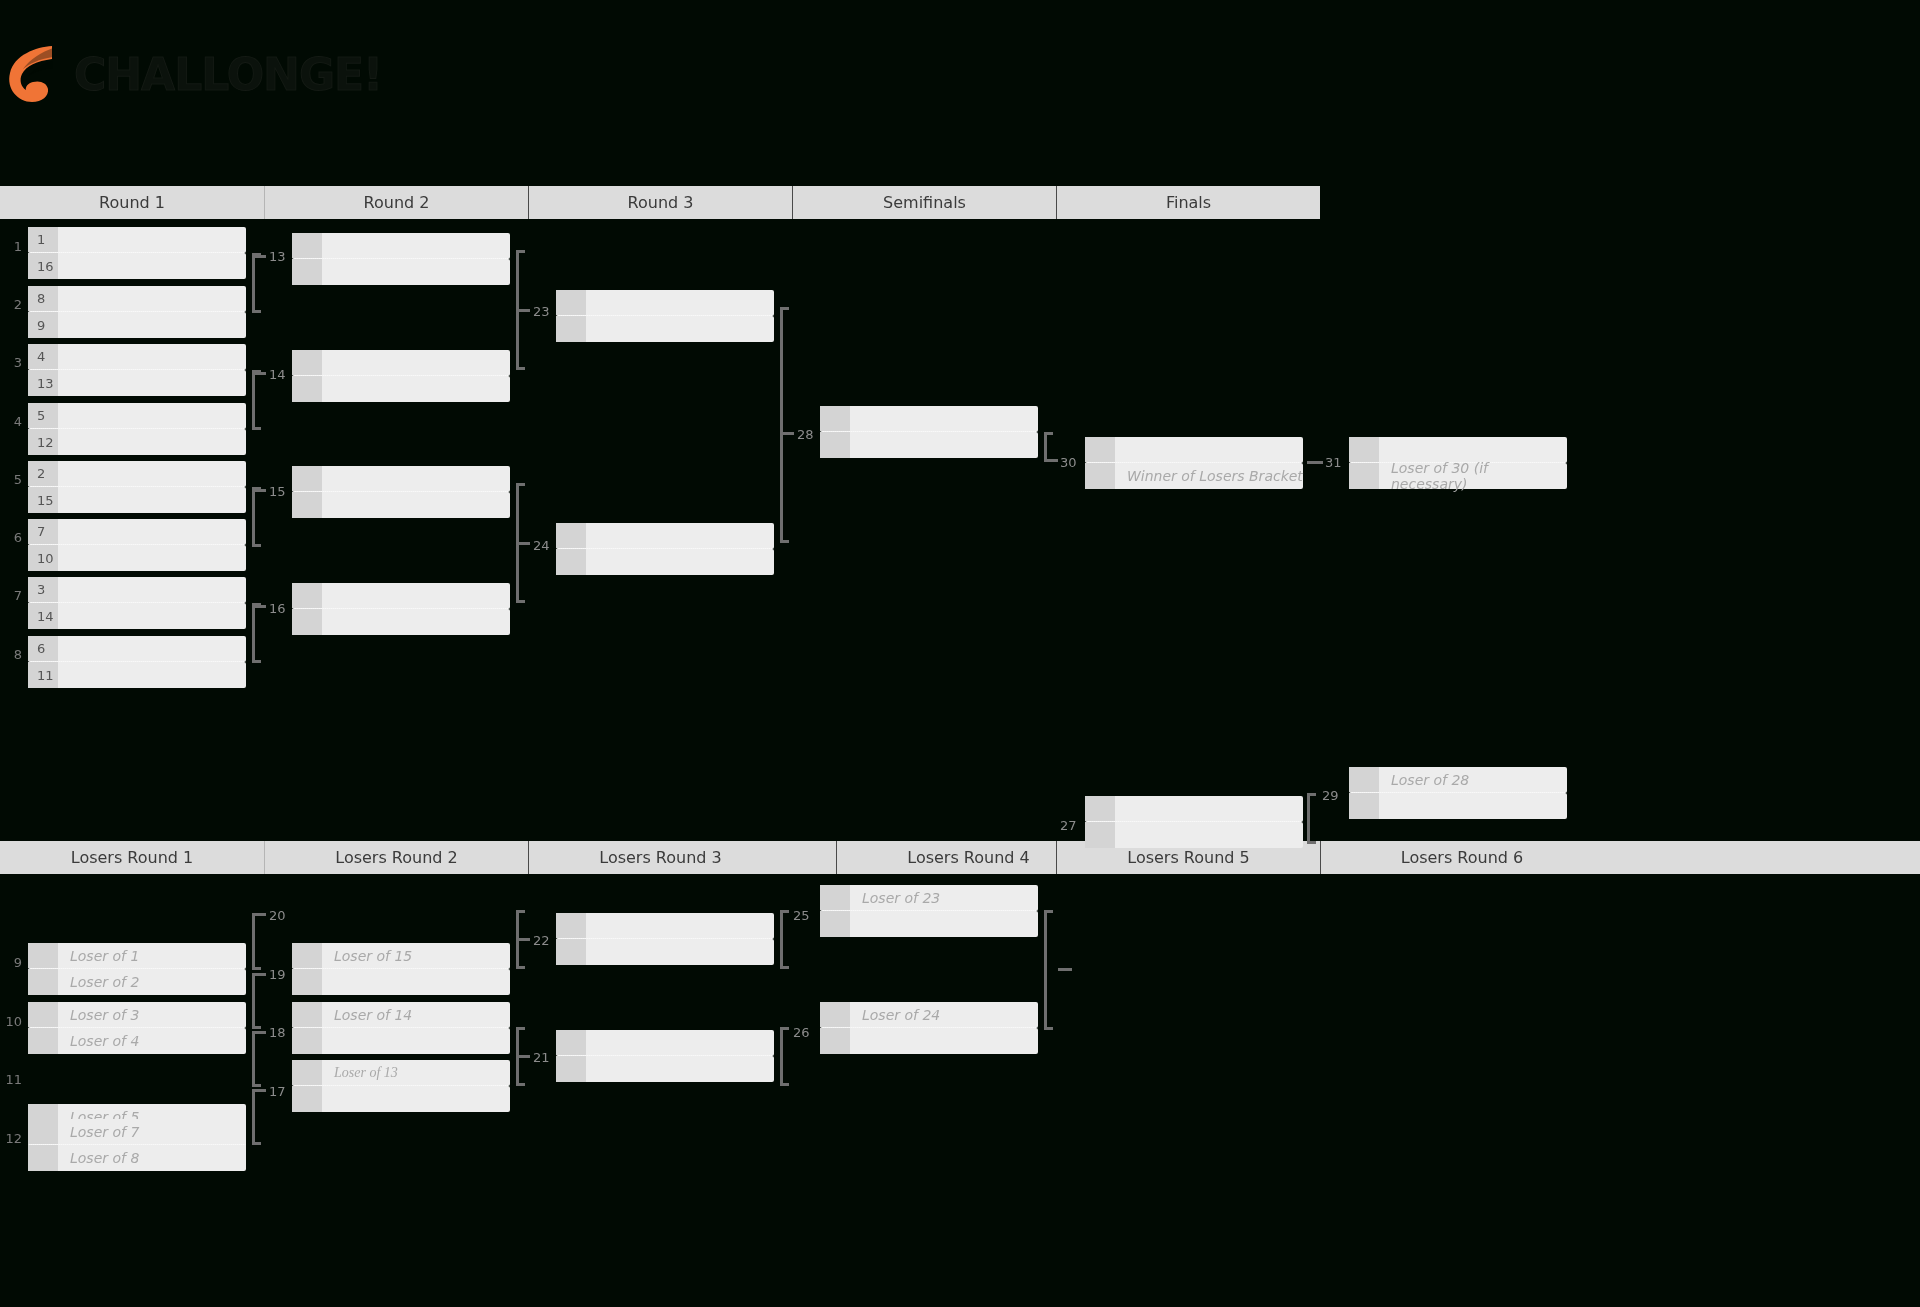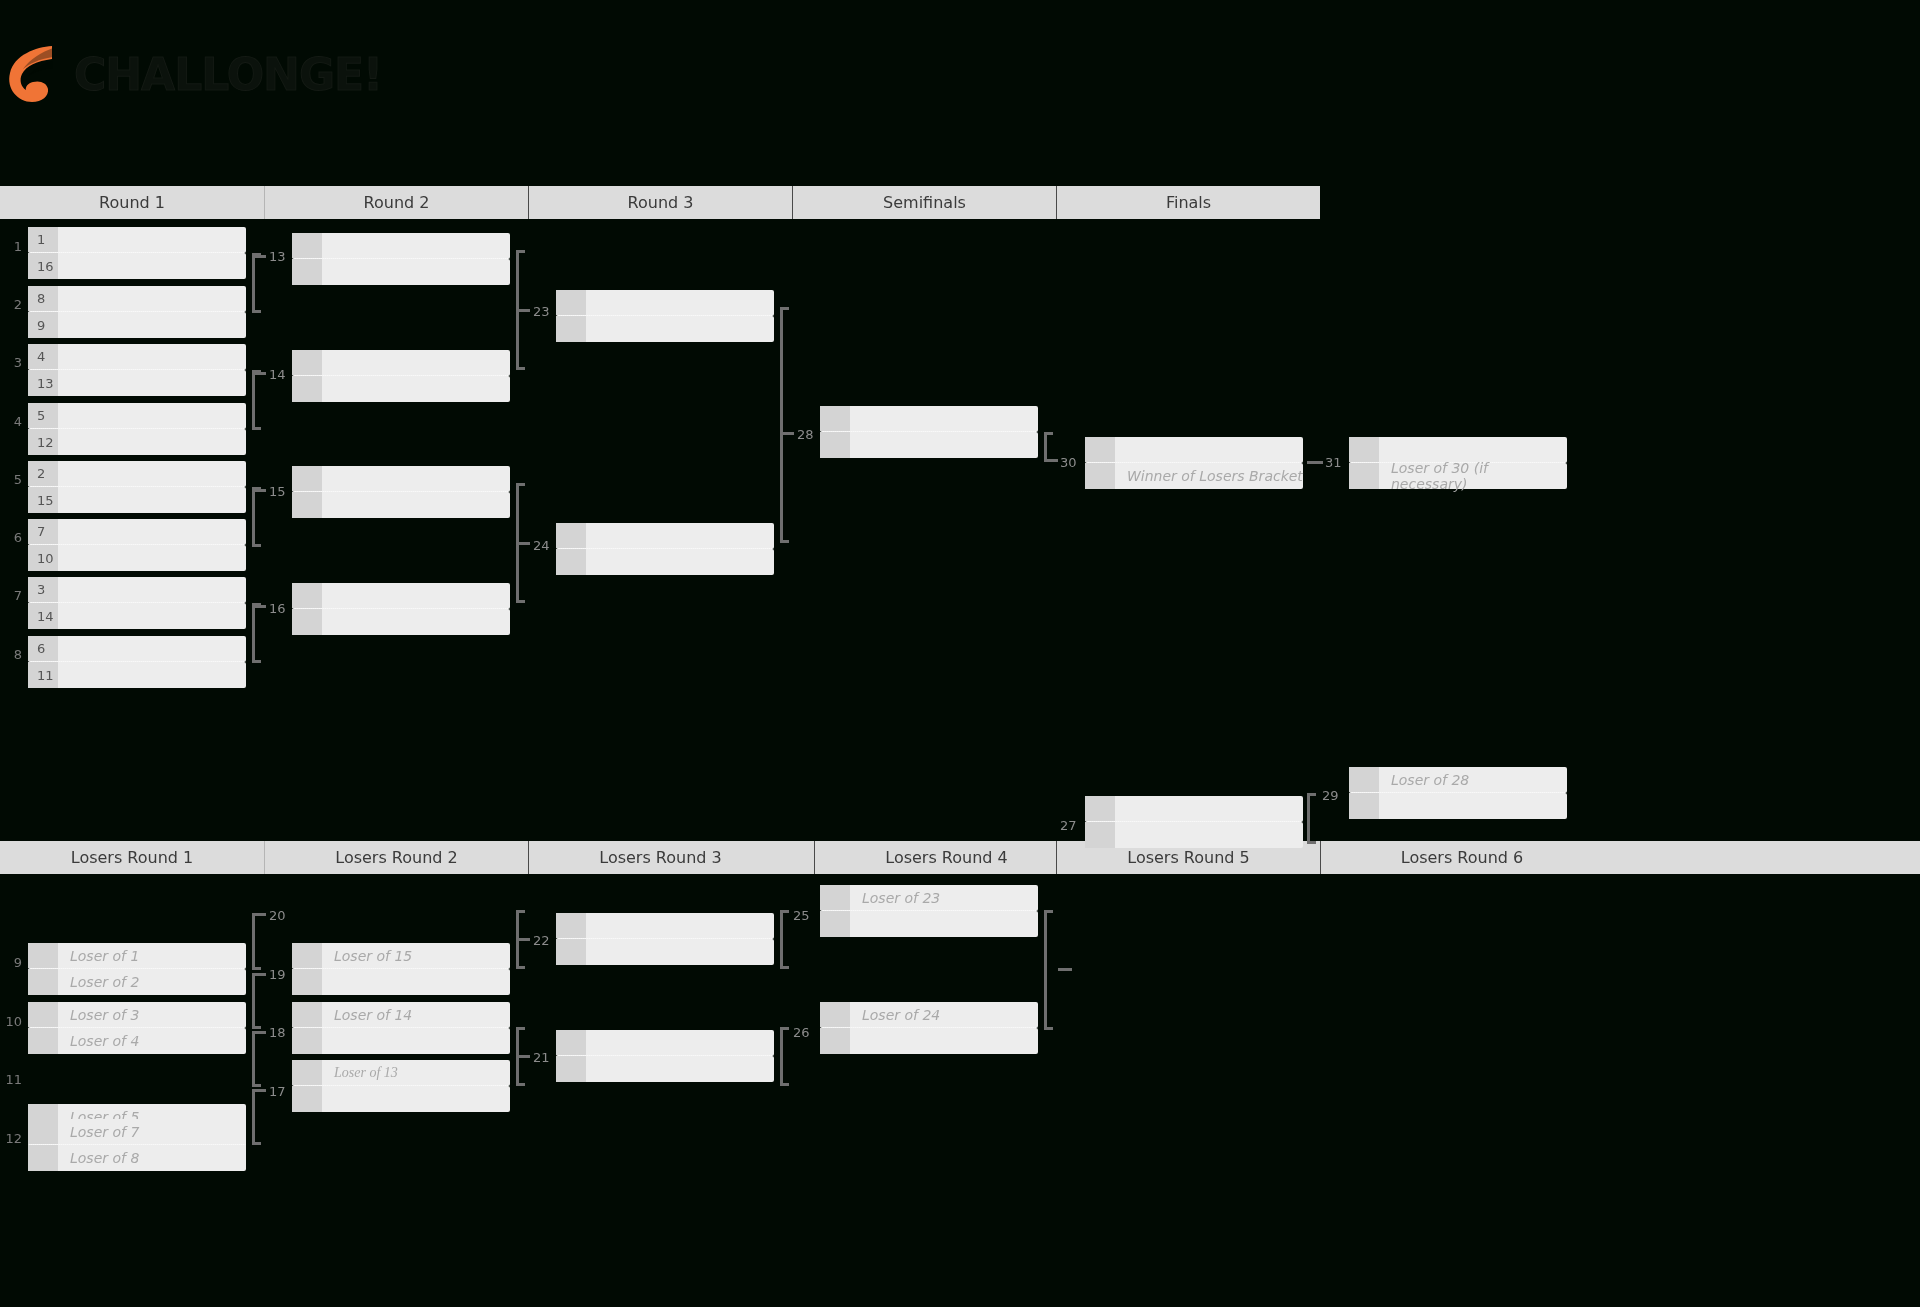--- a/index.html
+++ b/index.html
@@ -334,21 +334,21 @@
     <div class="row">
       <span class="seed"></span>
       <span class="pname">Loser of 30 (if necessary)</span>
     </div>
   </div>
 
   <div class="hdr-bar" style="left:0px;top:800px;width:1920px;">
     <div class="hdr-cell" style="left:0px;width:264px;"><span>Losers Round 1</span></div>
     <div class="hdr-cell sep" style="left:264px;width:264px;"><span>Losers Round 2</span></div>
     <div class="hdr-cell sepdark" style="left:528px;width:264px;"><span>Losers Round 3</span></div>
-    <div class="hdr-cell sepdark" style="left:814px;width:264px;"><span>Losers Round 4</span></div>
+    <div class="hdr-cell sepdark" style="left:836px;width:264px;"><span>Losers Round 4</span></div>
     <div class="hdr-cell sepdark" style="left:1056px;width:264px;"><span>Losers Round 5</span></div>
     <div class="hdr-cell sepdark" style="left:1320px;width:264px;padding-left:19px;"><span>Losers Round 6</span></div>
   </div>
 
   <div class="midx" style="left:0px;top:914px;width:22px;">9</div>
   <div class="match" style="left:28px;top:902px;width:218px;height:52px;">
     <div class="row top">
       <span class="seed"></span>
       <span class="pname">Loser of 1</span>
     </div>

